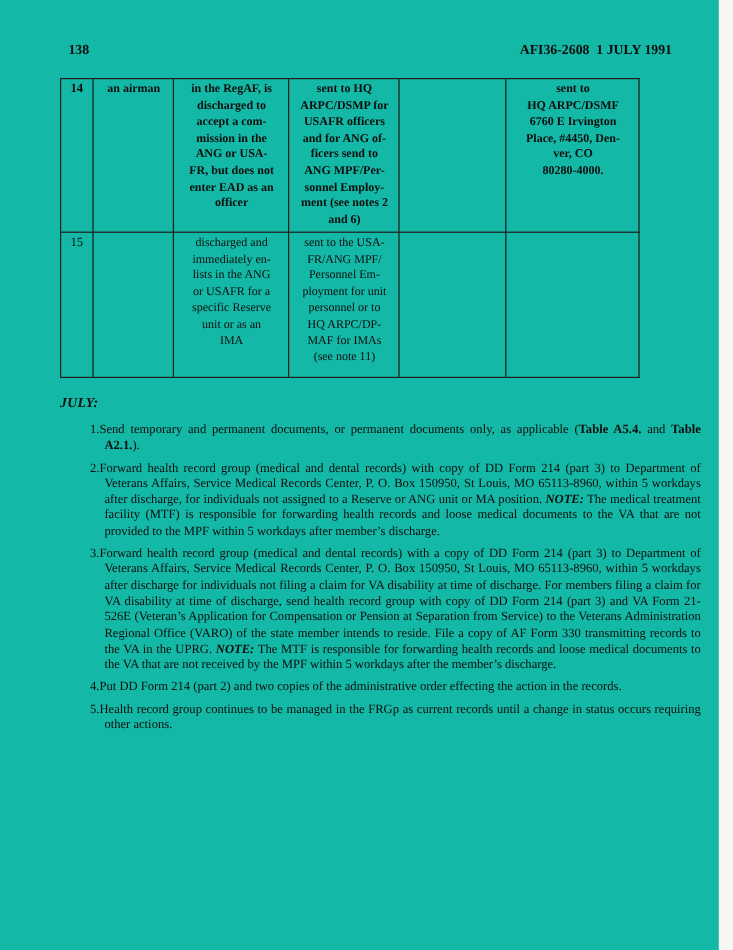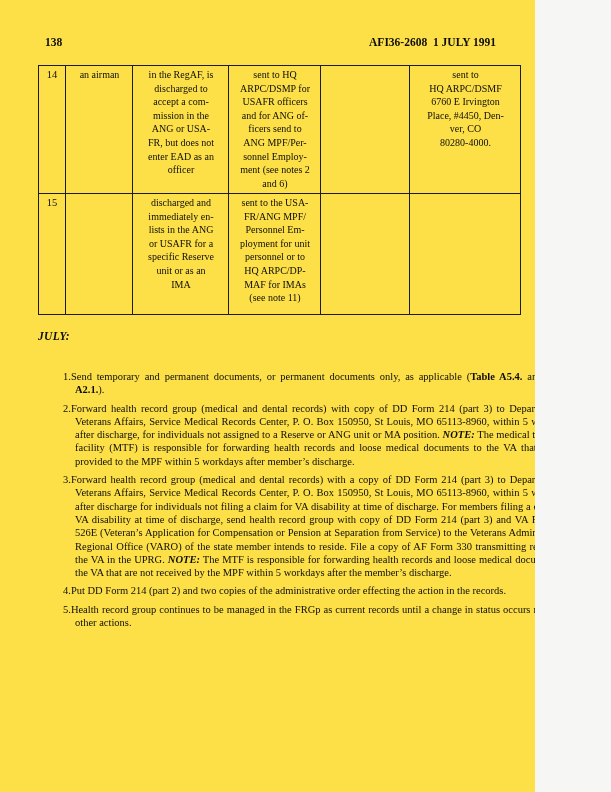--- a/index.html
+++ b/index.html
@@ -2,25 +2,25 @@
 <html><head>
 <meta charset="utf-8">
 <style>
   html, body { margin: 0; padding: 0; }
   body {
     width: 611px; height: 792px;
     background: #f6f6f4;
     font-family: "Liberation Serif", serif;
   }
   .page {
-    width: 535px; height: 792px;
+    width: 599px; height: 792px;
     box-sizing: border-box;
-    background: #fde047;
+    background: #14b8a6;
     color: #0d0d0d;
-    padding: 36px 39px 0 38px;
+    padding: 36px 39px 0 50px;
     position: relative;
     overflow: hidden;
   }
   .page-header {
     display: flex;
     justify-content: space-between;
     align-items: baseline;
     font-weight: 700;
     font-size: 11.5px;
     padding-left: 7px;
@@ -43,21 +43,21 @@
     overflow: hidden;
   }
   .doc-table td.c0 { text-align: center; padding-left: 1px; padding-right: 1px; font-size: 10.5px; }
   .notes-heading {
     margin-top: 15px;
     font-weight: 700;
     font-style: italic;
     font-size: 11.5px;
     letter-spacing: 0.3px;
   }
-  .notes-list { margin-top: 28px; width: 534px; }
+  .notes-list { margin-top: 10px; width: 534px; }
   .note {
     margin: 0 0 5px 0;
     padding-left: 37px;
     text-indent: -12px;
     font-size: 10.5px;
     line-height: 13.3px;
     text-align: justify;
   }
   .note-num { font-style: normal; }
   .seg-normal { }
@@ -77,21 +77,21 @@
   <table class="doc-table">
     <colgroup>
       <col style="width:27px">
       <col style="width:67px">
       <col style="width:96px">
       <col style="width:92px">
       <col style="width:89px">
       <col style="width:111px">
     </colgroup>
     <tbody>
-        <tr style="height: 128px;">
+        <tr style="height: 128px; font-weight: bold;">
           <td class="c0">14</td>
           <td class="c1">an airman</td>
           <td class="c2">in the RegAF, is
 discharged to
 accept a com-
 mission in the
 ANG or USA-
 FR, but does not
 enter EAD as an
 officer</td>

